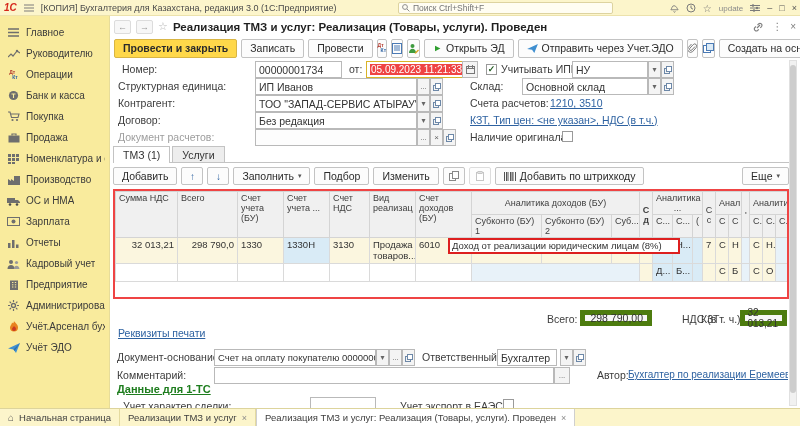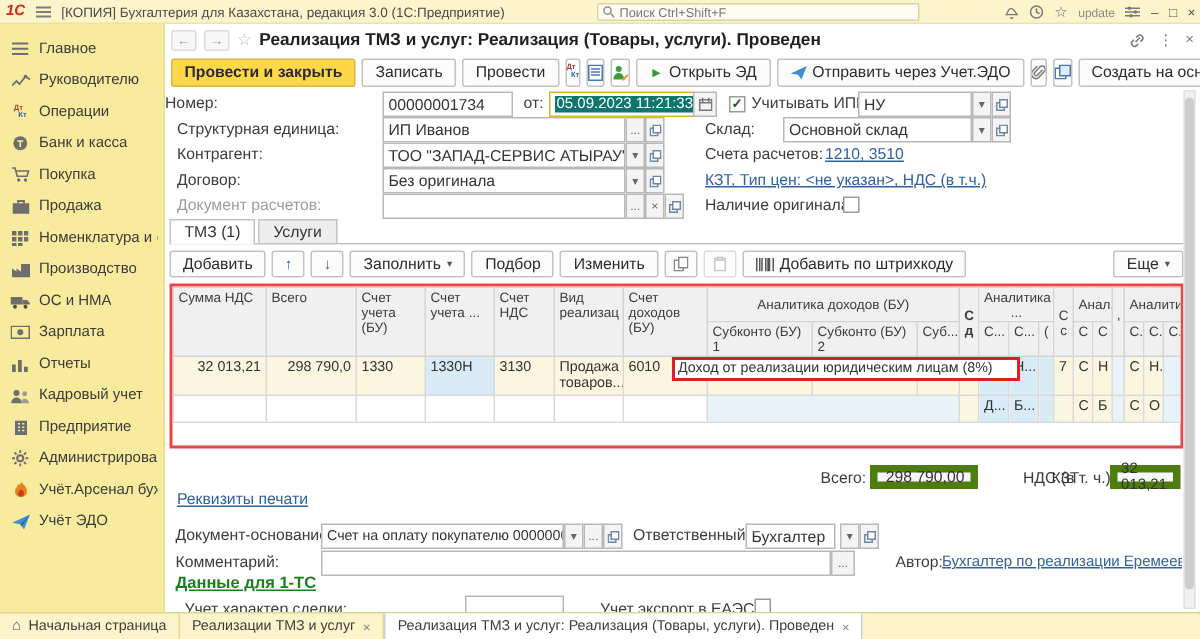--- a/index.html
+++ b/index.html
@@ -40,21 +40,21 @@
   .btn.icon { width:22px; padding:0; justify-content:center; }
   .caret { font-size:7px; color:#555; }
   .play { color:#2f9e2f; font-size:9px; }
   .mla { margin-left:auto; }
 
   
   .albl { position:absolute; font-size:10.5px; color:#3c3c3c; white-space:nowrap; }
   .albl.dis { color:#9d9d9d; }
   .fld { position:absolute; height:17px; border:1px solid #b9b9b9; background:#fff; font-size:10.5px; display:flex; align-items:center; padding:0 3px; white-space:nowrap; overflow:hidden; }
   .fld.focus { border-color:#d9b428; }
-  .sel { background:#0f766e; color:#fff; padding:0 1px; }
+  .sel { background:#ef4444; color:#fff; padding:0 1px; }
   .fbtn { position:absolute; height:17px; width:13px; border:1px solid #b9b9b9; background:#f4f4f4; color:#666; font-size:8px; display:flex; align-items:center; justify-content:center; cursor:pointer; }
   .alink { position:absolute; font-size:10.5px; color:#2e62a1; text-decoration:underline; white-space:nowrap; cursor:pointer; }
   .alink.dark { color:#333; }
   .alink.green { color:#1e7d1e; font-weight:bold; font-size:11px;text-align:right; }
   .cb { position:absolute; width:11px; height:11px; border:1px solid #9a9a9a; background:#fff; font-size:9px; line-height:9px; text-align:center; color:#225c22; font-weight:bold; cursor:pointer; }
 
   
   .pagetabs { position:absolute; left:3px; top:130px; width:676px; height:17px; border-bottom:1px solid #c3c3c3; display:flex; align-items:flex-end; gap:2px; }
   .ptab { height:16px; padding:0 9px; border:1px solid #c3c3c3; border-bottom:none; background:#ededed; font-size:10.5px; display:flex; align-items:center; cursor:pointer; }
   .ptab.active { background:#fff; height:17px; margin-bottom:-1px; }
@@ -356,21 +356,21 @@
             <rect x="0.5" y="2.5" width="7" height="7" fill="#fff" stroke="#4a7ab5"></rect>
             <rect x="3.5" y="0.5" width="7" height="7" fill="#dcebf7" stroke="#4a7ab5"></rect>
           </svg>
       </span>
       <span class="btn mla">
         <span>Создать на основании</span>
       </span>
 
     </div>
 
-    <span class="albl" style="left:0;top:47px;">Номер:</span>
+    <span class="albl" style="left:12px;top:47px;">Номер:</span>
     <div class="fld" style="left:145px;top:45px;width:87px;">00000001734</div>
     <span class="albl" style="left:239px;top:47px;">от:</span>
     <div class="fld focus" style="left:256px;top:45px;width:97px;font-size:10px;">
         <span class="sel">05.09.2023 11:21:33</span>
       </div>
     <span class="fbtn" style="left:352px;top:45px;width:16px;">
       <svg width="9" height="9" viewBox="0 0 9 9">
           <rect x="0.5" y="1.5" width="8" height="7" fill="none" stroke="#777"></rect>
           <path d="M2.5 0v3M6.5 0v3M0.5 3.5h8" stroke="#777"></path>
         </svg>
@@ -412,21 +412,21 @@
     <span class="fbtn" style="left:320px;top:79px;">
         <svg width="8" height="8" viewBox="0 0 8 8">
           <rect x="0.5" y="2.5" width="5" height="5" fill="none" stroke="#6d88a8"></rect>
           <rect x="2.5" y="0.5" width="5" height="5" fill="#fff" stroke="#6d88a8"></rect>
         </svg>
       </span>
     <span class="albl" style="left:360px;top:81px;">Счета расчетов:</span>
     <span class="alink" style="left:440px;top:81px;">1210, 3510</span>
 
     <span class="albl" style="left:8px;top:98px;">Договор:</span>
-    <div class="fld" style="left:145px;top:96px;width:162px;">Без оригинала</div>
+    <div class="fld" style="left:145px;top:96px;width:162px;">Без редакция</div>
     <span class="fbtn" style="left:307px;top:96px;">▾</span>
     <span class="fbtn" style="left:320px;top:96px;">
         <svg width="8" height="8" viewBox="0 0 8 8">
           <rect x="0.5" y="2.5" width="5" height="5" fill="none" stroke="#6d88a8"></rect>
           <rect x="2.5" y="0.5" width="5" height="5" fill="#fff" stroke="#6d88a8"></rect>
         </svg>
       </span>
     <span class="alink" style="left:360px;top:98px;">КЗТ, Тип цен: &lt;не указан&gt;, НДС (в т.ч.)</span>
 
     <span class="albl dis" style="left:8px;top:115px;">Документ расчетов:</span>

